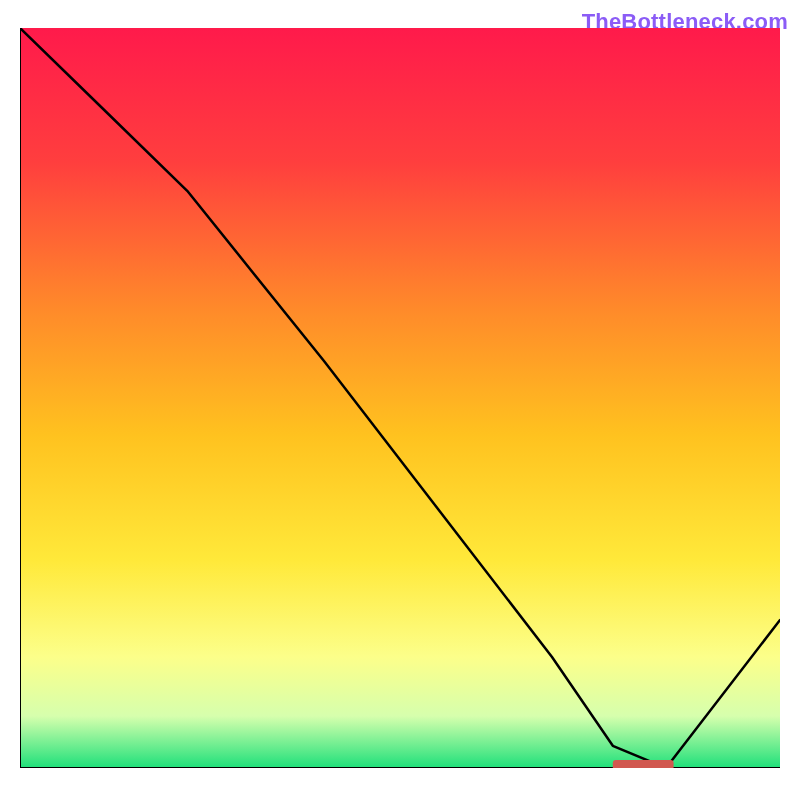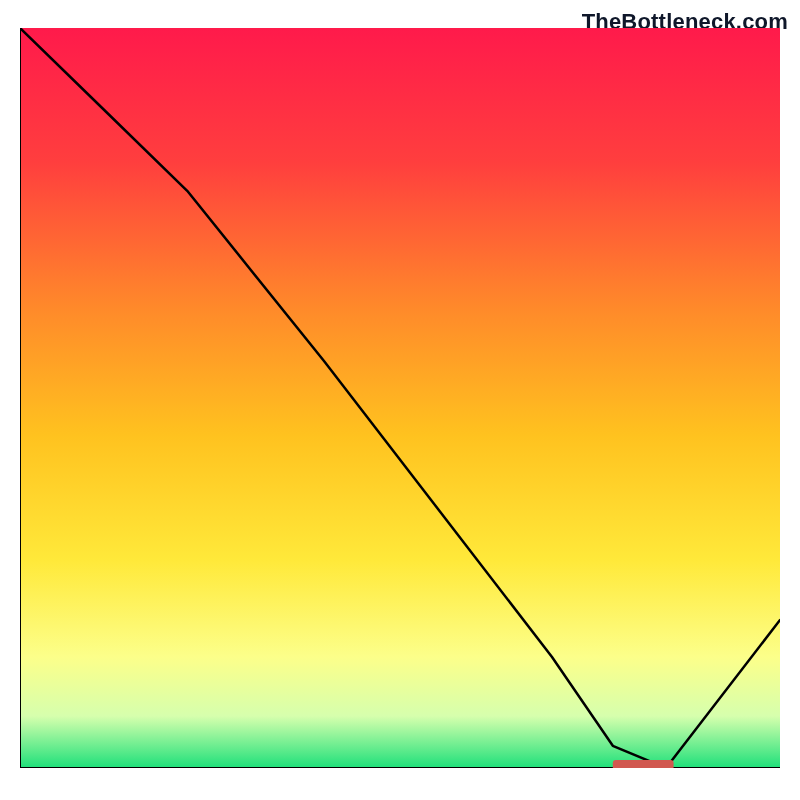--- a/index.html
+++ b/index.html
@@ -15,21 +15,21 @@
     position: relative;
     width: 800px;
     height: 800px;
   }
   .watermark {
     position: absolute;
     top: 9px;
     right: 12px;
     font-size: 22px;
     font-weight: 600;
-    color: #0f172a;
+    color: #8b5cf6;
     letter-spacing: 0.2px;
   }
   .plot-area {
     position: absolute;
     left: 20px;
     top: 28px;
     width: 760px;
     height: 740px;
   }
   .plot-area svg {

